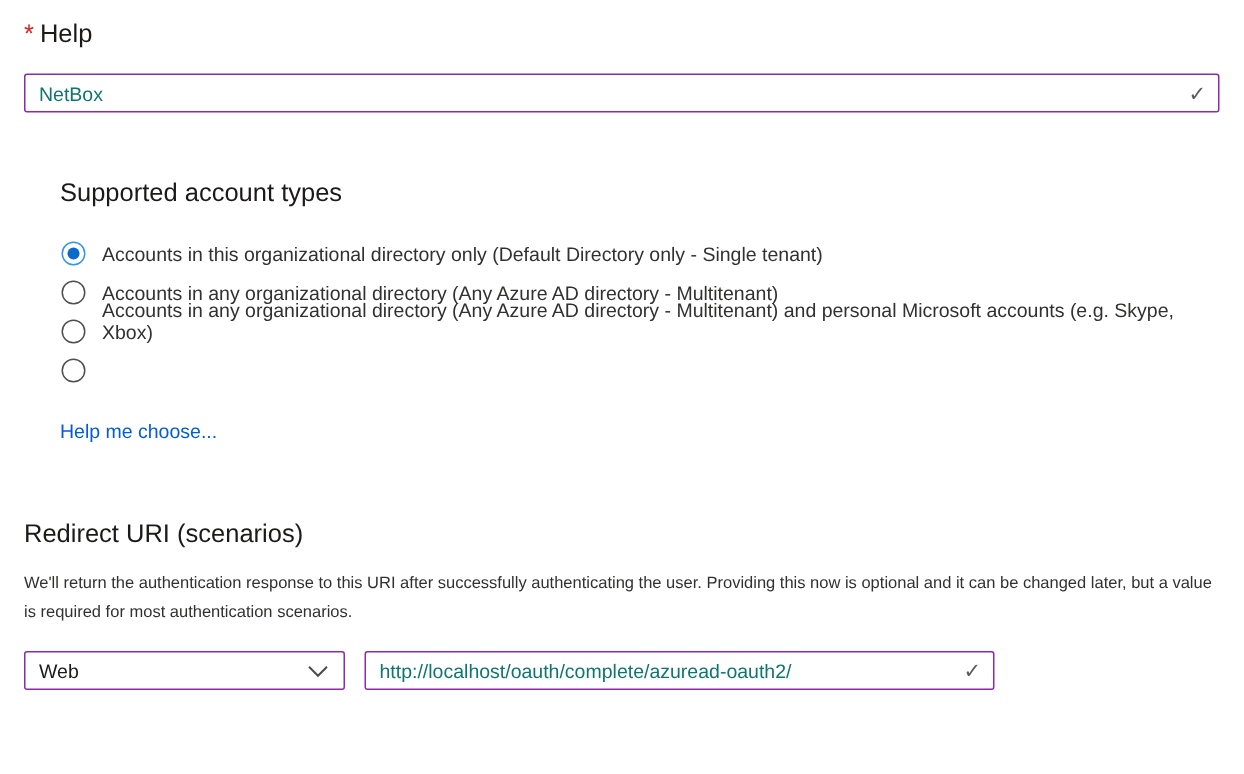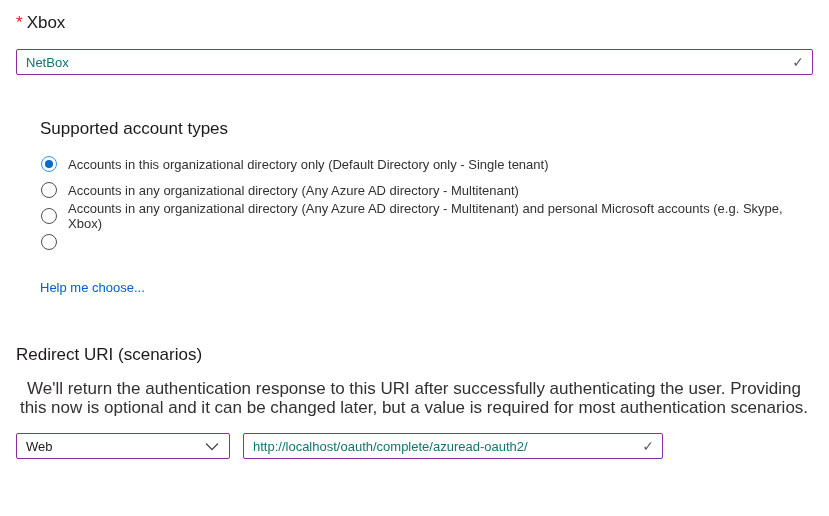--- a/index.html
+++ b/index.html
@@ -69,21 +69,21 @@
   }
   .question {
     font-size: 13px;
     line-height: 18px;
     margin-top: 20px;
   }
 
   .radio-list { margin-top: 11px; }
   .radio-row {
     display: flex;
-    align-items: center;
+    align-items: flex-end;
     height: 26px;
     cursor: pointer;
   }
   .radio-circle {
     width: 16px;
     height: 16px;
     border: 1px solid #4f4f4f;
     border-radius: 50%;
     margin-left: 1px;
     margin-right: 11px;
@@ -109,25 +109,24 @@
     display: inline-block;
     margin-top: 25px;
     font-size: 13px;
     color: #015cda;
     text-decoration: none;
     cursor: pointer;
   }
 
   .section-3 { margin-top: 48px; }
   .redirect-desc {
-    font-size: 17px;
+    font-size: 11px;
     line-height: 19px;
     margin-top: 13px;
     max-width: 796px;
-    text-align: center;
   }
 
   .controls-row {
     margin-top: 16px;
     display: flex;
     align-items: center;
   }
   .platform-select {
     width: 214px;
     height: 26px;
@@ -148,21 +147,21 @@
     width: 420px;
   }
   .chevron-icon { display: flex; align-items: center; }
 </style>
 </head>
 <body>
 
 <div class="page">
 
   <div>
-    <div class="field-title"><span class="required-star">*</span><span>Xbox</span></div>
+    <div class="field-title"><span class="required-star">*</span><span>Help</span></div>
     <div class="input-wrap">
       <input class="text-input" type="text" value="NetBox" style="">
       <span class="valid-check">✓</span>
     </div>
   </div>
 
   <div class="section-2">
     <div class="section-title">Supported account types</div>
 
     <div class="radio-list">

